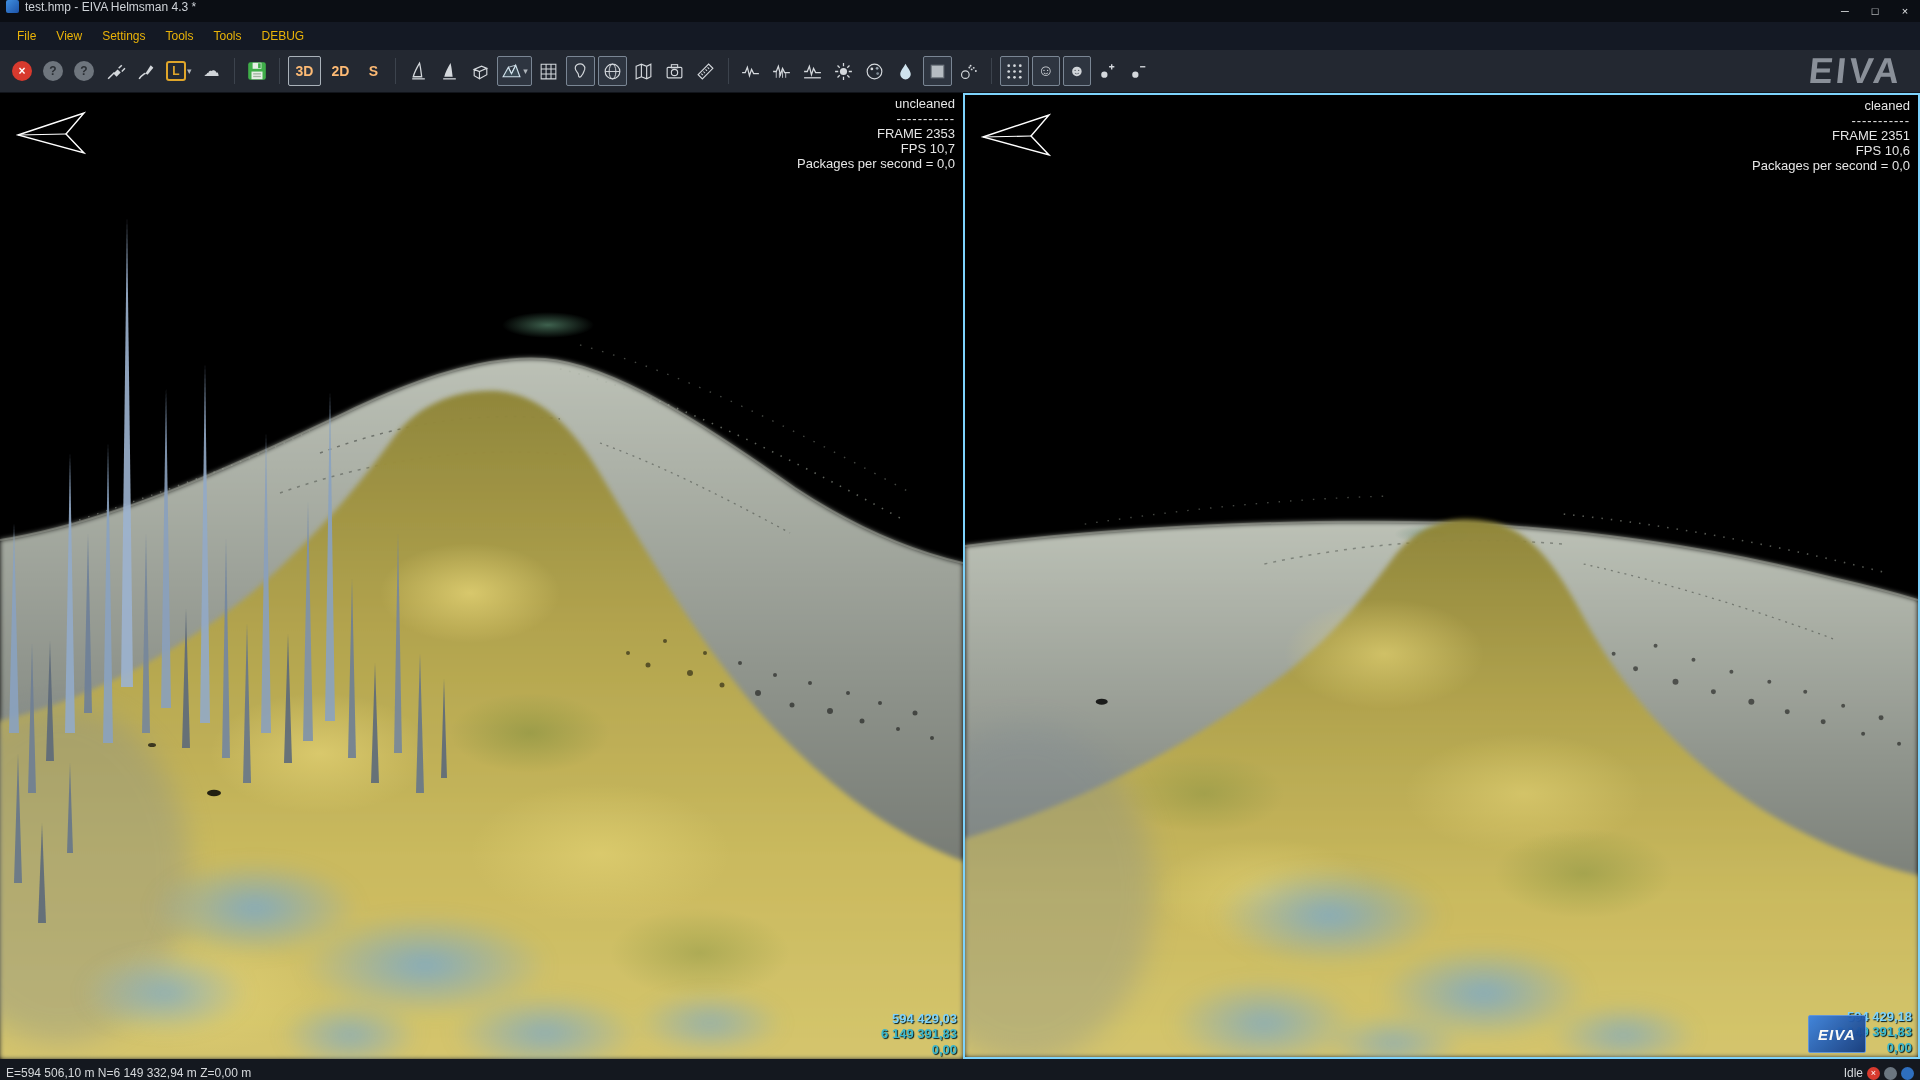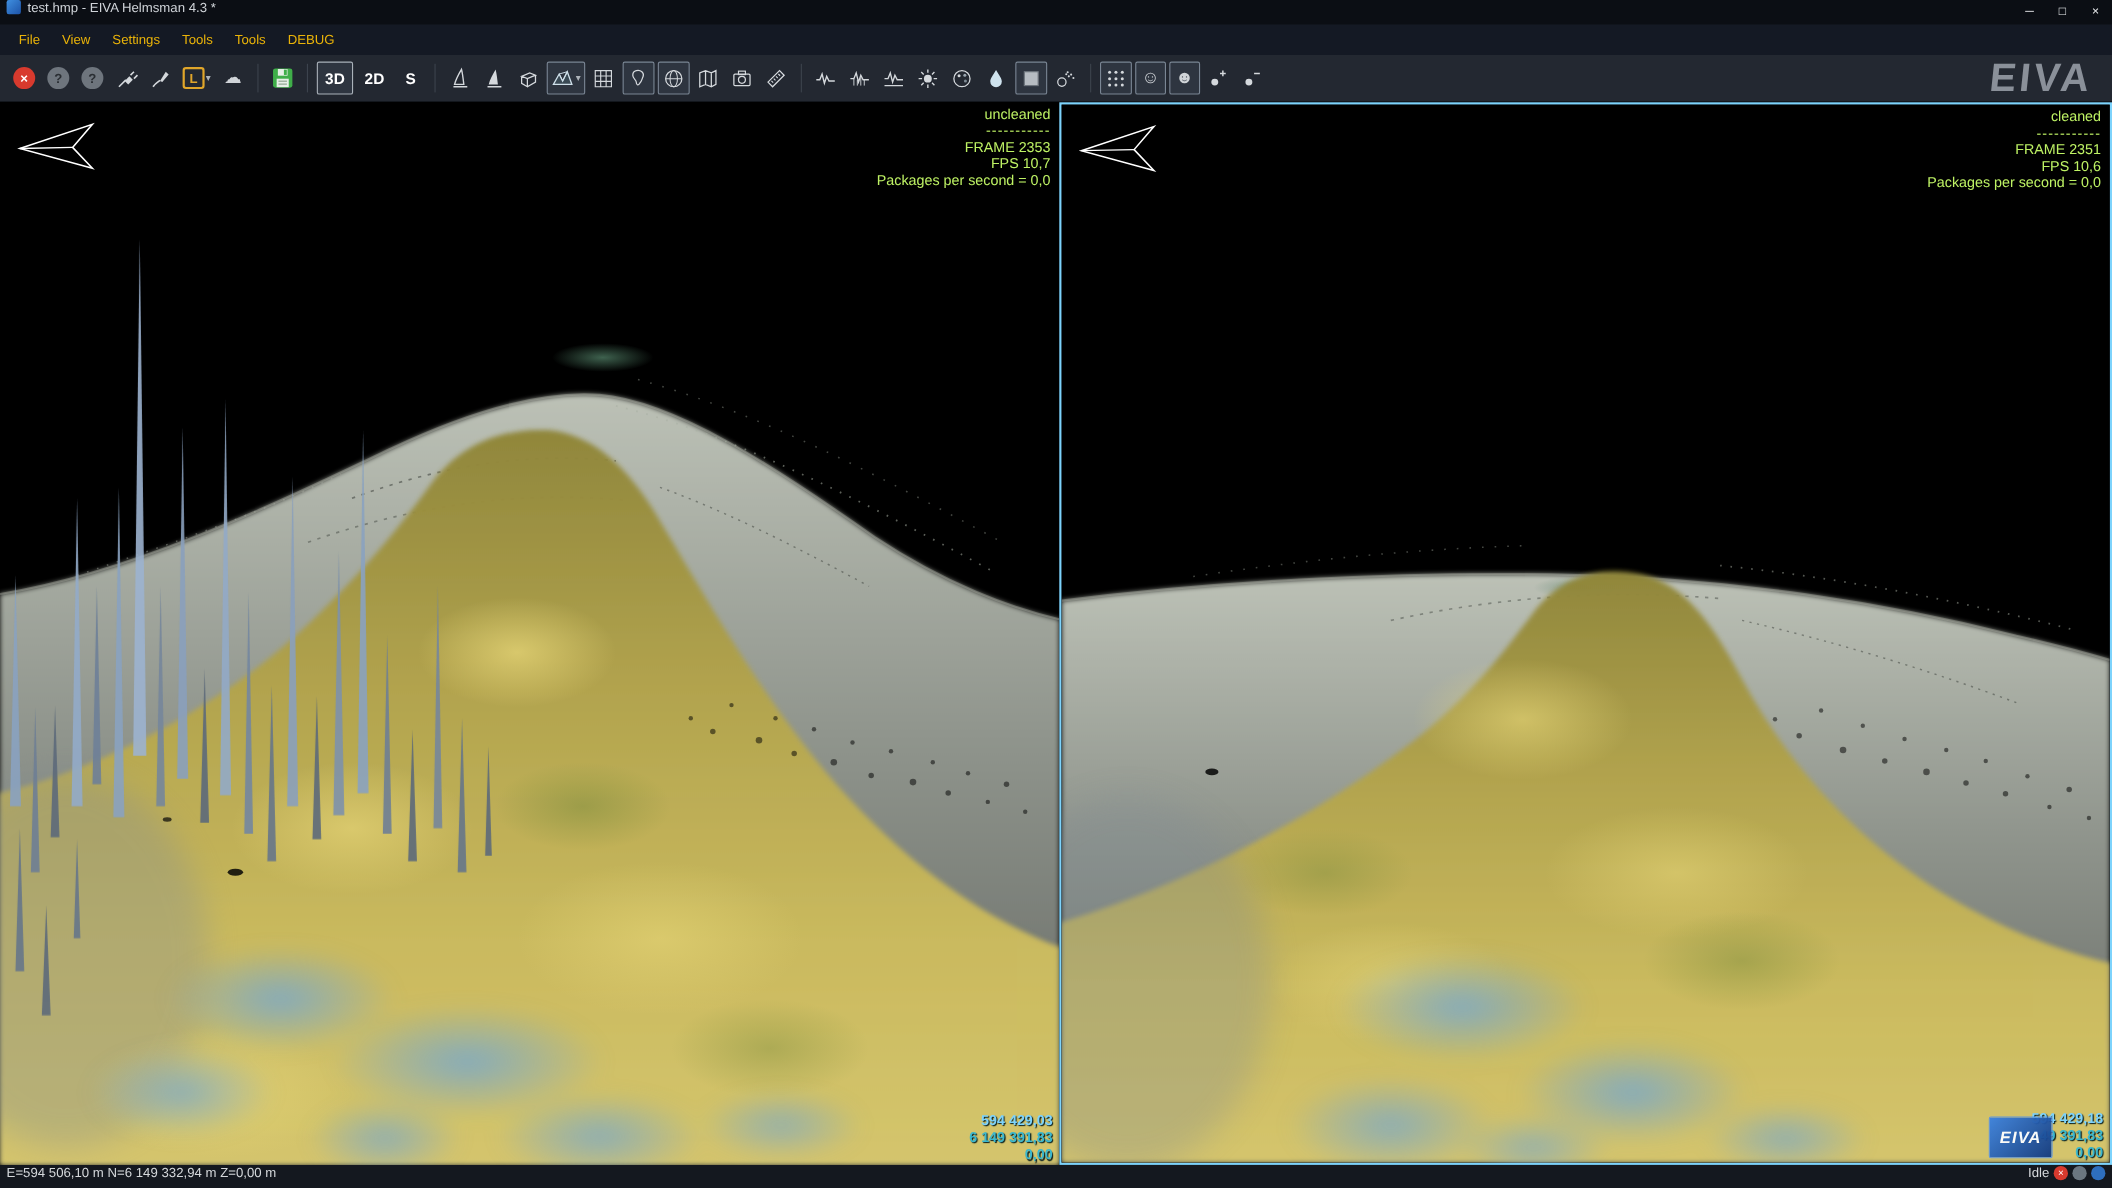--- a/index.html
+++ b/index.html
@@ -19,43 +19,43 @@
 
   
   .toolbar { height:43px; background:#232831; border-bottom:1px solid #11141a; display:flex; align-items:center; padding:0 8px; gap:3px; flex:0 0 auto; }
   .tb-btn { height:30px; min-width:28px; display:flex; align-items:center; justify-content:center; background:transparent; border:none; padding:2px 3px; position:relative; cursor:default; }
   .tb-btn.boxed { border:1px solid #7a8694; background:#2e3540; border-radius:2px; }
   .tb-btn .glyph { color:#d0d4d8; font-size:16px; line-height:1; }
   .tb-btn svg { display:block; }
   .circle { width:20px; height:20px; border-radius:50%; display:flex; align-items:center; justify-content:center; font-size:12px; font-weight:bold; }
   .circle.red { background:#d83a2e; color:#fff; }
   .circle.gray { background:#6e757d; color:#2a2e33; }
-  .tb-text { color:#ffffff; font-weight:bold; font-size:14px; padding:2px 4px; }
+  .tb-text { color:#fdba74; font-weight:bold; font-size:14px; padding:2px 4px; }
   .tb-btn.boxed3d { border:1px solid #aab2ba; background:#2e3540; border-radius:2px; }
   .layer-box { width:20px; height:20px; border:2px solid #e0a62a; border-radius:3px; color:#e0a62a; font-weight:bold; font-size:12px; display:flex; align-items:center; justify-content:center; }
   .tb-caret { color:#aeb4ba; font-size:9px; margin-left:1px; }
   .tb-sep { width:1px; height:26px; background:#3c434d; margin:0 5px; flex:0 0 auto; }
   .brand { margin-left:auto; color:#8a9099; font-size:36px; font-weight:bold; letter-spacing:3px; transform:skewX(-6deg); padding-right:10px; }
 
   
   .workspace { height:966px; display:flex; flex:0 0 auto; background:#000; }
   .viewport { position:relative; overflow:hidden; background:#000; }
   .vp-left { width:963px; }
   .vp-right { width:957px; border:2px solid #7dd3fc; }
   .viewport svg.scene { width:100%; height:100%; display:block; }
 
-  .hud-topright { position:absolute; top:3px; right:8px; text-align:right; color:#bef264; font-size:13px; line-height:1.16; text-shadow:1px 1px 1px #000; }
+  .hud-topright { position:absolute; top:3px; right:8px; text-align:right; color:#e5e5e5; font-size:13px; line-height:1.16; text-shadow:1px 1px 1px #000; }
   .hud-topright .divider { letter-spacing:1px; }
   .orient-arrow { position:absolute; top:14px; left:12px; }
   .vp-coords { position:absolute; bottom:2px; right:6px; text-align:right; font-size:13px; font-weight:bold; color:#3ab8cf; line-height:1.18; text-shadow:1px 1px 1px #001a1f; z-index:1; }
   .vp-coords .ce { color:#7dd3fc; }
   .watermark { position:absolute; right:52px; bottom:4px; width:58px; height:38px; background:linear-gradient(135deg,#3b82e0,#123a80); border:1px solid #5a93e0; border-radius:2px; display:flex; align-items:center; justify-content:center; color:#fff; font-weight:bold; font-style:italic; font-size:15px; letter-spacing:1px; z-index:2; opacity:.95; }
 
   
-  .statusbar { height:21px; background:#14181f; display:flex; align-items:flex-start; padding:0 6px; color:#d5d8db; font-size:12px; flex:0 0 auto; }
+  .statusbar { height:21px; background:#14181f; display:flex; align-items:flex-end; padding:0 6px; color:#d5d8db; font-size:12px; flex:0 0 auto; }
   .statusbar .right { margin-left:auto; display:flex; align-items:center; gap:4px; }
   .dot { width:13px; height:13px; border-radius:50%; display:flex; align-items:center; justify-content:center; font-size:9px; color:#fff; }
   .dot.red { background:#d83a2e; }
   .dot.slate { background:#6b7680; }
   .dot.blue { background:#2e6fbf; }
 </style>
 </head>
 <body>
 
 <div class="app">

